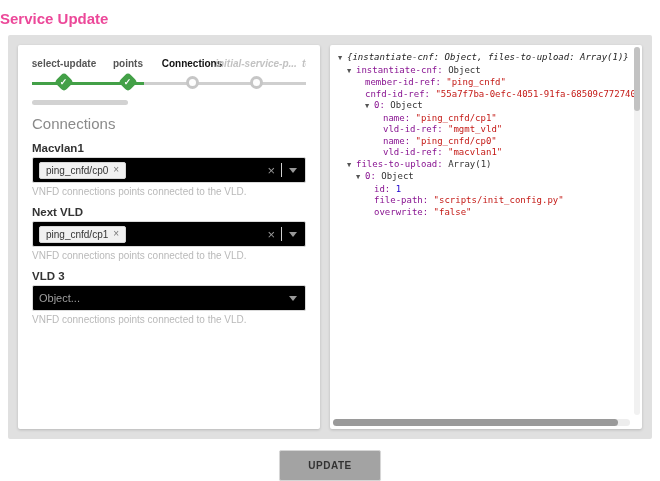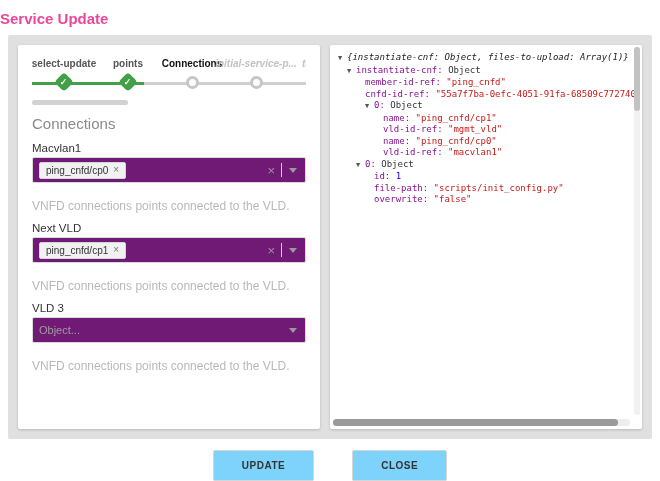--- a/index.html
+++ b/index.html
@@ -24,30 +24,30 @@
   .step-label.pending { color:#c2c2c2;font-style:italic; }
   .marker-area { height:22px; display:flex; align-items:center; justify-content:center; position:relative; z-index:1; }
   .badge { width:14px; height:14px; background:#43a047; border-radius:4px; transform:rotate(45deg); display:flex; align-items:center; justify-content:center; }
   .badge .check { transform:rotate(-45deg); color:#fff; font-size:9px; font-weight:bold; line-height:1; }
   .ring { width:13px; height:13px; border-radius:50%; background:#fdfdfd; border:3px solid #c6c6c6; }
   .steps-scrollbar { width:96px; height:5px; border-radius:3px; background:#d2d2d2; margin:1px 0 4px; flex-shrink:0; }
 
   .section-heading { font-size:15px; color:#8a8a8a; font-weight:400; margin:6px 0 10px; }
 
   .field { margin-bottom:9px; }
-  .field-label { font-size:11.5px; font-weight:normal; color:#333; display:block; margin-bottom:3px; }
-  .select-control { height:26px; background:#701a75; border:1px solid #d9d9d9; border-radius:2px; display:flex; align-items:center; padding:0 6px; cursor:pointer; }
+  .field-label { font-size:11.5px; font-weight:bold; color:#333; display:block; margin-bottom:3px; }
+  .select-control { height:26px; background:#000000; border:1px solid #d9d9d9; border-radius:2px; display:flex; align-items:center; padding:0 6px; cursor:pointer; }
   .select-values { flex:1; display:flex; align-items:center; overflow:hidden; }
   .chip { display:inline-flex; align-items:center; gap:5px; background:#f1f1f1; border:1px solid #d5d5d5; border-radius:2px; font-size:10px; color:#333; padding:2px 6px; white-space:nowrap; }
   .chip-x { color:#777; font-size:10px; line-height:1; cursor:pointer; }
   .placeholder { color:#9e9e9e; font-size:11px; }
   .clear-x { color:#999; font-size:13px; line-height:1; padding:0 4px; cursor:pointer; }
   .sep { width:1px; height:14px; background:#d0d0d0; margin:0 5px 0 2px; }
   .chev { width:0; height:0; border-left:4px solid transparent; border-right:4px solid transparent; border-top:5px solid #999; margin:0 2px; }
-  .field-help { font-size:12px; color:#b9b9b9; margin-top:16px; }
+  .field-help { font-size:10px; color:#b9b9b9; margin-top:3px; }
 
   .pager { margin-top:auto; display:flex; gap:16px; font-size:11.5px; font-weight:bold; color:#1b46c8; padding:4px 2px 0; }
   .pager a { cursor:pointer; }
 
   
   .right-panel { flex:1; position:relative; padding:7px 8px 14px 8px; overflow:hidden; }
   .json-tree { font-family:"DejaVu Sans Mono",monospace; font-size:9px; line-height:11.5px; color:#333; }
   .json-line { white-space:nowrap; }
   .json-line .arrow { display:inline-block; width:9px; font-size:7px; color:#555; }
   .json-line.root { font-style:italic; color:#222; }
@@ -56,21 +56,21 @@
   .val-number { color:#1c00cf; }
   .val-plain { color:#333; }
 
   .v-scrollbar { position:absolute; top:2px; right:2px; bottom:14px; width:6px; background:#f1f1f1; border-radius:3px; }
   .v-scrollbar .thumb { position:absolute; top:0; left:0; width:100%; height:64px; background:#c2c2c2; border-radius:3px; }
   .h-scrollbar { position:absolute; left:3px; right:12px; bottom:3px; height:7px; background:#ededed; border-radius:4px; }
   .h-scrollbar .thumb { position:absolute; left:0; top:0; height:100%; width:96%; background:#9a9a9a; border-radius:4px; }
 
   
   .footer { display:flex; justify-content:center; gap:38px; padding-top:11px; }
-  .btn { background:#7dd3fc; border:1px solid #d6d6d6; border-radius:2px; font-family:inherit; font-size:10px; font-weight:600; letter-spacing:.5px; color:#333; padding:9px 28px; cursor:pointer; box-shadow:0 1px 1px rgba(0,0,0,.06); }
+  .btn { background:#a3a3a3; border:1px solid #d6d6d6; border-radius:2px; font-family:inherit; font-size:10px; font-weight:600; letter-spacing:.5px; color:#333; padding:9px 28px; cursor:pointer; box-shadow:0 1px 1px rgba(0,0,0,.06); }
 </style>
 </head>
 <body>
 
 <div class="page">
   <div class="page-title">Service Update</div>
 
   <div class="dialog">
 
     <div class="card left-panel">
@@ -165,32 +165,32 @@
       <div class="json-tree">
           <div class="json-line root" style="padding-left: 0px;"><span class="arrow">▼</span><span class="root-text">{instantiate-cnf: Object, files-to-upload: Array(1)}</span></div>
           <div class="json-line" style="padding-left: 9px;"><span class="arrow">▼</span><span class="key">instantiate-cnf: </span><span class="val-plain">Object</span></div>
           <div class="json-line" style="padding-left: 27px;"><span class="key">member-id-ref: </span><span class="val-string">"ping_cnfd"</span></div>
           <div class="json-line" style="padding-left: 27px;"><span class="key">cnfd-id-ref: </span><span class="val-string">"55a7f7ba-0efc-4051-91fa-68509c772740"</span></div>
           <div class="json-line" style="padding-left: 27px;"><span class="arrow">▼</span><span class="key">0: </span><span class="val-plain">Object</span></div>
           <div class="json-line" style="padding-left: 45px;"><span class="key">name: </span><span class="val-string">"ping_cnfd/cp1"</span></div>
           <div class="json-line" style="padding-left: 45px;"><span class="key">vld-id-ref: </span><span class="val-string">"mgmt_vld"</span></div>
           <div class="json-line" style="padding-left: 45px;"><span class="key">name: </span><span class="val-string">"ping_cnfd/cp0"</span></div>
           <div class="json-line" style="padding-left: 45px;"><span class="key">vld-id-ref: </span><span class="val-string">"macvlan1"</span></div>
+          <div class="json-line" style="padding-left: 9px;"><span class="arrow">▼</span><span class="key">files-to-upload: </span><span class="val-plain">Array(1)</span></div>
           <div class="json-line" style="padding-left: 18px;"><span class="arrow">▼</span><span class="key">0: </span><span class="val-plain">Object</span></div>
           <div class="json-line" style="padding-left: 36px;"><span class="key">id: </span><span class="val-number">1</span></div>
           <div class="json-line" style="padding-left: 36px;"><span class="key">file-path: </span><span class="val-string">"scripts/init_config.py"</span></div>
           <div class="json-line" style="padding-left: 36px;"><span class="key">overwrite: </span><span class="val-string">"false"</span></div>
         </div>
       <div class="v-scrollbar">
         <div class="thumb"></div>
       </div>
       <div class="h-scrollbar">
         <div class="thumb"></div>
       </div>
     </div>
 
   </div>
 
   <div class="footer">
     <button class="btn">UPDATE</button>
-    <button class="btn">CLOSE</button>
   </div>
 </div>
 
 </body></html>

